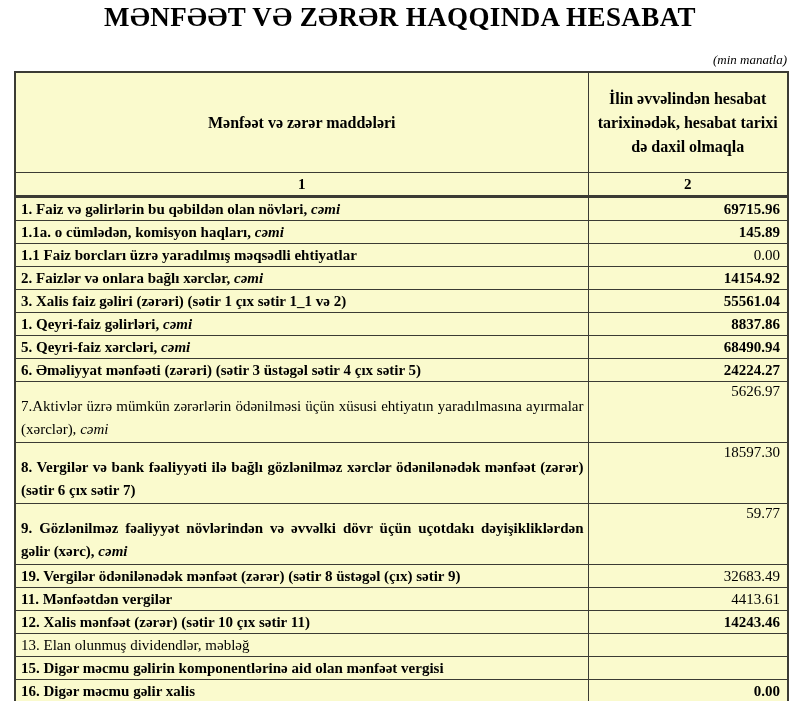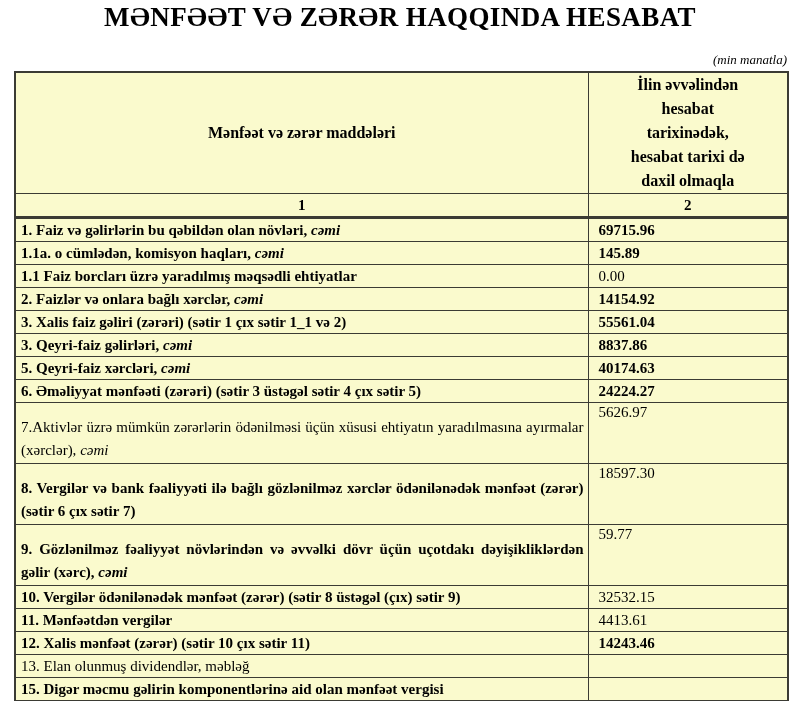--- a/index.html
+++ b/index.html
@@ -18,32 +18,32 @@
   table.report{
     border-collapse:collapse;table-layout:fixed;
     margin:3px 0 0 14px;width:773px;
     border:2px solid #3b3b34;
   }
   table.report td,table.report th{
     border:1px solid #3b3b34;background:#fafacd;overflow:hidden;
   }
   th.head-cell{
     font-size:16px;font-weight:bold;height:99px;
-    text-align:center;vertical-align:middle;line-height:24px;padding:0 32px;
+    text-align:center;vertical-align:middle;line-height:24px;padding:0 4px;
   }
   tr.num-row td{
     height:20px;text-align:center;font-weight:bold;font-size:15px;
     border-bottom:3px solid #3b3b34;
   }
   td.label-cell{
     text-align:left;font-size:15px;padding:0 4px 0 5px;vertical-align:middle;
     line-height:22px;
   }
   td.value-cell{
-    text-align:left;font-size:15px;padding:0 7px 0 10px;vertical-align:middle;
+    text-align:right;font-size:15px;padding:0 7px 0 4px;vertical-align:middle;
   }
   tr.single td{height:22px;}
   tr.double td{height:47px;vertical-align:top;}
   tr.double td.label-cell{text-align:justify;line-height:23px;padding-top:13px;}
   tr.double td.value-cell{padding-top:1px;}
   .b{font-weight:bold;margin-left:48px;}
   .reg{font-weight:normal;}
   td.white-cell{background:#ffffff;}
   .label-cell i{font-style:italic;}
 </style>
@@ -82,46 +82,46 @@
   </tr>
   <tr class="single">
     <td class="label-cell b"><span>2. Faizlər və onlara bağlı xərclər, </span><i>cəmi</i></td>
     <td class="value-cell b">14154.92</td>
   </tr>
   <tr class="single">
     <td class="label-cell b"><span>3. Xalis faiz gəliri (zərəri) (sətir 1 çıx sətir 1_1 və 2)</span><i></i></td>
     <td class="value-cell b">55561.04</td>
   </tr>
   <tr class="single">
-    <td class="label-cell b"><span>3. Qeyri-faiz gəlirləri, </span><i>cəmi</i></td>
+    <td class="label-cell b"><span>1. Qeyri-faiz gəlirləri, </span><i>cəmi</i></td>
     <td class="value-cell b">8837.86</td>
   </tr>
   <tr class="single">
     <td class="label-cell b"><span>5. Qeyri-faiz xərcləri, </span><i>cəmi</i></td>
-    <td class="value-cell b">40174.63</td>
+    <td class="value-cell b">68490.94</td>
   </tr>
   <tr class="single">
     <td class="label-cell b"><span>6. Əməliyyat mənfəəti (zərəri) (sətir 3 üstəgəl sətir 4 çıx sətir 5)</span><i></i></td>
     <td class="value-cell b">24224.27</td>
   </tr>
   <tr class="double">
     <td class="label-cell reg"><span>7.Aktivlər üzrə mümkün zərərlərin ödənilməsi üçün xüsusi ehtiyatın yaradılmasına ayırmalar (xərclər), </span><i>cəmi</i></td>
     <td class="value-cell reg">5626.97</td>
   </tr>
   <tr class="double">
     <td class="label-cell b"><span>8. Vergilər və bank fəaliyyəti ilə bağlı gözlənilməz xərclər ödənilənədək mənfəət (zərər) (sətir 6 çıx sətir 7)</span><i></i></td>
     <td class="value-cell reg">18597.30</td>
   </tr>
   <tr class="double">
     <td class="label-cell b"><span>9. Gözlənilməz fəaliyyət növlərindən və əvvəlki dövr üçün uçotdakı dəyişikliklərdən gəlir (xərc), </span><i>cəmi</i></td>
     <td class="value-cell reg">59.77</td>
   </tr>
   <tr class="single">
-    <td class="label-cell b"><span>10. Vergilər ödənilənədək mənfəət (zərər) (sətir 8 üstəgəl (çıx) sətir 9)</span><i></i></td>
-    <td class="value-cell reg">32532.15</td>
+    <td class="label-cell b"><span>19. Vergilər ödənilənədək mənfəət (zərər) (sətir 8 üstəgəl (çıx) sətir 9)</span><i></i></td>
+    <td class="value-cell reg">32683.49</td>
   </tr>
   <tr class="single">
     <td class="label-cell b"><span>11. Mənfəətdən vergilər</span><i></i></td>
     <td class="value-cell reg white-cell">4413.61</td>
   </tr>
   <tr class="single">
     <td class="label-cell b"><span>12. Xalis mənfəət (zərər) (sətir 10 çıx sətir 11)</span><i></i></td>
     <td class="value-cell b">14243.46</td>
   </tr>
   <tr class="single">

